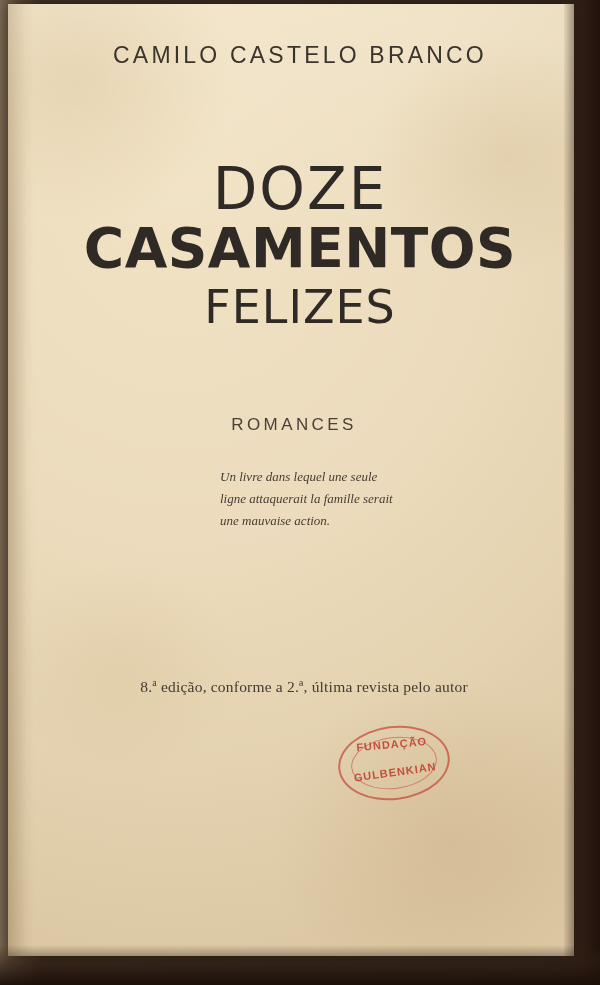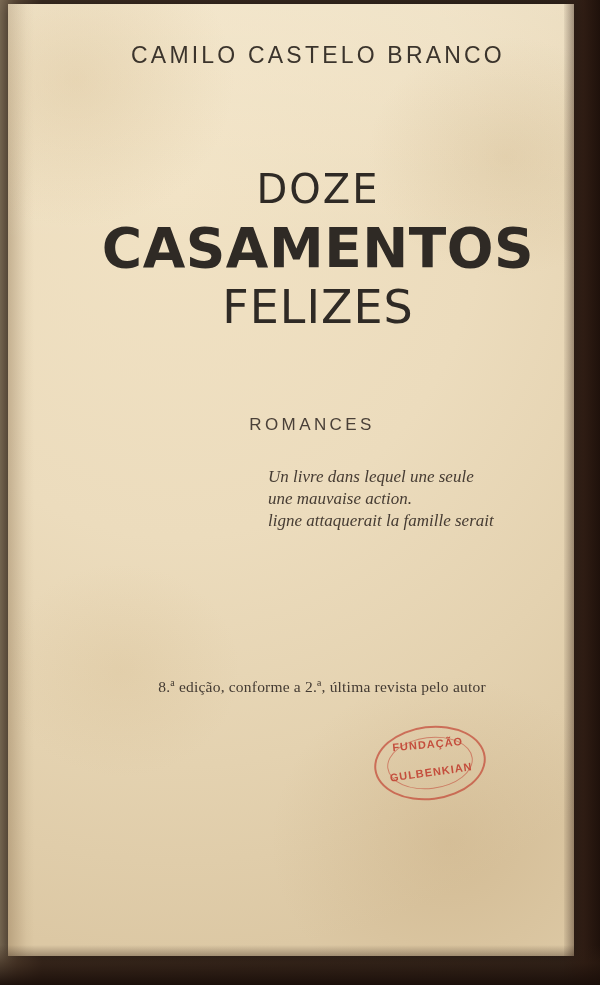--- a/index.html
+++ b/index.html
@@ -75,21 +75,20 @@
     width: 26px; height: 952px;
     background: linear-gradient(90deg, rgba(120,92,58,0.35) 0%, rgba(120,92,58,0.06) 70%, rgba(0,0,0,0) 100%);
   }
 
   
   #content {
     position: absolute;
     inset: 0;
     color: #322b24;
     text-align: center;
-    margin-left: 36px;
   }
 
   .author {
     position: absolute;
     top: 42px;
     left: 0; right: 0;
     font-size: 23px;
     letter-spacing: 3.2px;
     color: #3b342c;
     font-weight: 500;
@@ -102,43 +101,43 @@
     left: 0; right: 0;
   }
   .title-line {
     font-size: 57px;
     line-height: 59px;
     letter-spacing: 1.5px;
     font-weight: 400;
     color: #2f2a25;
     font-family: "DejaVu Sans", sans-serif;
   }
-  .title-line.l1 { font-size: 40px; letter-spacing: 2px; }
+  .title-line.l1 { font-size: 58px; letter-spacing: 2px; }
   .title-line.l2 { font-size: 55px; letter-spacing: 0.5px; font-weight: bold; }
   .title-line.l3 { font-size: 46px; letter-spacing: 1px; }
 
   .subtitle {
     position: absolute;
     top: 415px;
     left: 0; right: 12px;
     font-size: 17px;
     letter-spacing: 3.4px;
     color: #4a4038;
     font-family: Liberation Sans, sans-serif;
   }
 
   .epigraph {
     position: absolute;
     top: 466px;
-    left: 232px;
+    left: 220px;
     width: 320px;
     text-align: left;
     font-family: "Liberation Serif", serif;
     font-style: italic;
-    font-size: 17px;
+    font-size: 13px;
     line-height: 22px;
     color: #463c33;
   }
   .epigraph .ln { display: block; }
 
   .epigraph-source {
     position: absolute;
     top: 543px;
     left: 232px;
     width: 320px;
@@ -252,22 +251,22 @@
     <div class="title-block">
       <div class="title-line l1">DOZE</div>
       <div class="title-line l2">CASAMENTOS</div>
       <div class="title-line l3">FELIZES</div>
     </div>
 
     <div class="subtitle">ROMANCES</div>
 
     <div class="epigraph">
       <span class="ln">Un livre dans lequel une seule</span>
+      <span class="ln">ligne attaquerait la famille serait</span>
       <span class="ln">une mauvaise action.</span>
-      <span class="ln">ligne attaquerait la famille serait</span>
     </div>
 
 
     <div class="edition">
       <span>8.</span><sup>a</sup><span> edição, conforme a 2.ª, última revista pelo autor</span>
     </div>
 
     <div class="stamp">
       <div class="ring"></div>
       <div class="ring inner"></div>

